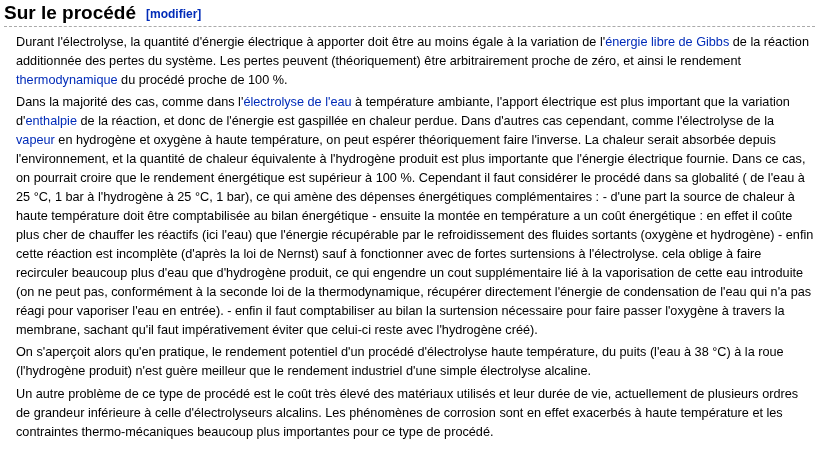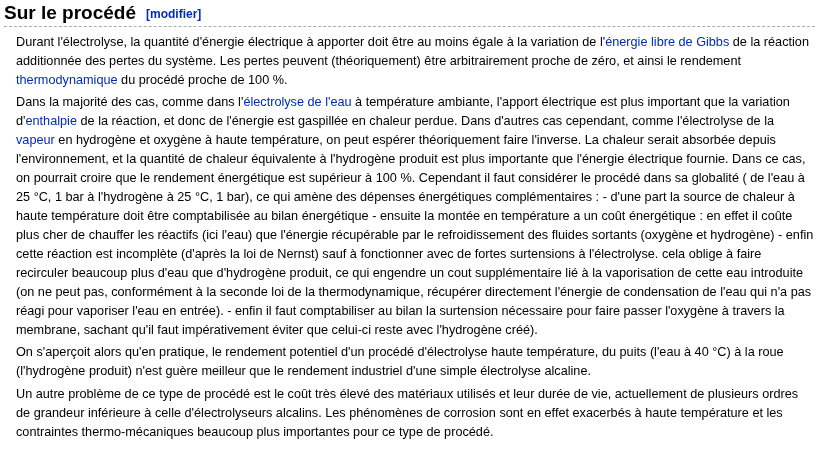--- a/index.html
+++ b/index.html
@@ -48,16 +48,16 @@
 </head>
 <body>
 
 <div class="page">
   <h2 class="section-heading">
     <span>Sur le procédé</span><a class="editsection">[modifier]</a>
   </h2>
   <div class="article-body">
       <p><span>Durant l'électrolyse, la quantité d'énergie électrique à apporter doit être au moins égale à la variation de l'</span><a class="wikilink" href="#">énergie libre de Gibbs</a><span> de la réaction additionnée des pertes du système. Les pertes peuvent (théoriquement) être arbitrairement proche de zéro, et ainsi le rendement </span><a class="wikilink" href="#">thermodynamique</a><span> du procédé proche de 100 %.</span></p>
       <p><span>Dans la majorité des cas, comme dans l'</span><a class="wikilink" href="#">électrolyse de l'eau</a><span> à température ambiante, l'apport électrique est plus important que la variation d'</span><a class="wikilink" href="#">enthalpie</a><span> de la réaction, et donc de l'énergie est gaspillée en chaleur perdue. Dans d'autres cas cependant, comme l'électrolyse de la </span><a class="wikilink" href="#">vapeur</a><span> en hydrogène et oxygène à haute température, on peut espérer théoriquement faire l'inverse. La chaleur serait absorbée depuis l'environnement, et la quantité de chaleur équivalente à l'hydrogène produit est plus importante que l'énergie électrique fournie. Dans ce cas, on pourrait croire que le rendement énergétique est supérieur à 100 %. Cependant il faut considérer le procédé dans sa globalité ( de l'eau à 25 °C, 1 bar à l'hydrogène à 25 °C, 1 bar), ce qui amène des dépenses énergétiques complémentaires : - d'une part la source de chaleur à haute température doit être comptabilisée au bilan énergétique - ensuite la montée en température a un coût énergétique : en effet il coûte plus cher de chauffer les réactifs (ici l'eau) que l'énergie récupérable par le refroidissement des fluides sortants (oxygène et hydrogène) - enfin cette réaction est incomplète (d'après la loi de Nernst) sauf à fonctionner avec de fortes surtensions à l'électrolyse. cela oblige à faire recirculer beaucoup plus d'eau que d'hydrogène produit, ce qui engendre un cout supplémentaire lié à la vaporisation de cette eau introduite (on ne peut pas, conformément à la seconde loi de la thermodynamique, récupérer directement l'énergie de condensation de l'eau qui n'a pas réagi pour vaporiser l'eau en entrée). - enfin il faut comptabiliser au bilan la surtension nécessaire pour faire passer l'oxygène à travers la membrane, sachant qu'il faut impérativement éviter que celui-ci reste avec l'hydrogène créé).</span></p>
-      <p><span>On s'aperçoit alors qu'en pratique, le rendement potentiel d'un procédé d'électrolyse haute température, du puits (l'eau à 40 °C) à la roue (l'hydrogène produit) n'est guère meilleur que le rendement industriel d'une simple électrolyse alcaline.</span></p>
+      <p><span>On s'aperçoit alors qu'en pratique, le rendement potentiel d'un procédé d'électrolyse haute température, du puits (l'eau à 38 °C) à la roue (l'hydrogène produit) n'est guère meilleur que le rendement industriel d'une simple électrolyse alcaline.</span></p>
       <p><span>Un autre problème de ce type de procédé est le coût très élevé des matériaux utilisés et leur durée de vie, actuellement de plusieurs ordres de grandeur inférieure à celle d'électrolyseurs alcalins. Les phénomènes de corrosion sont en effet exacerbés à haute température et les contraintes thermo-mécaniques beaucoup plus importantes pour ce type de procédé.</span></p>
     </div>
 </div>
 
 </body></html>

